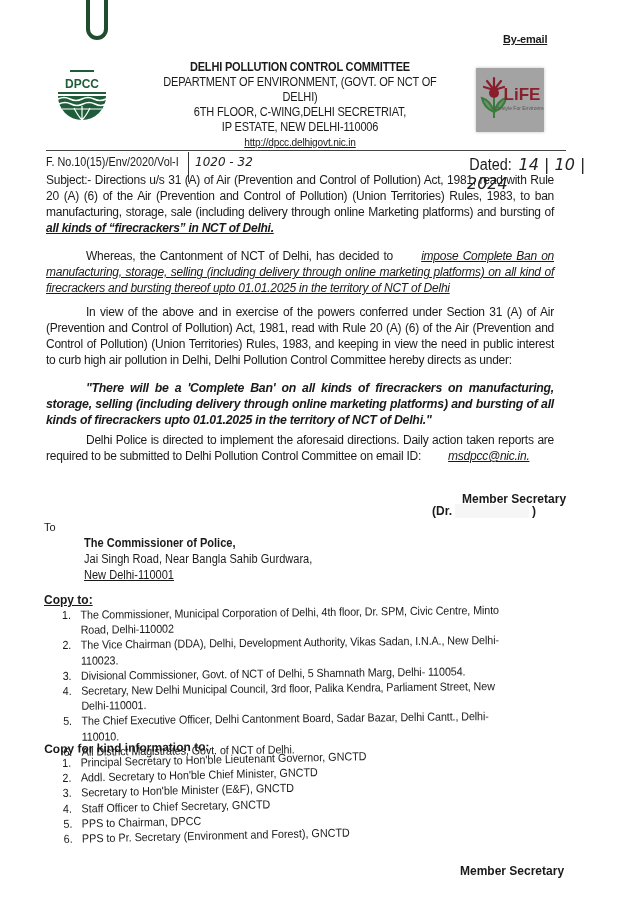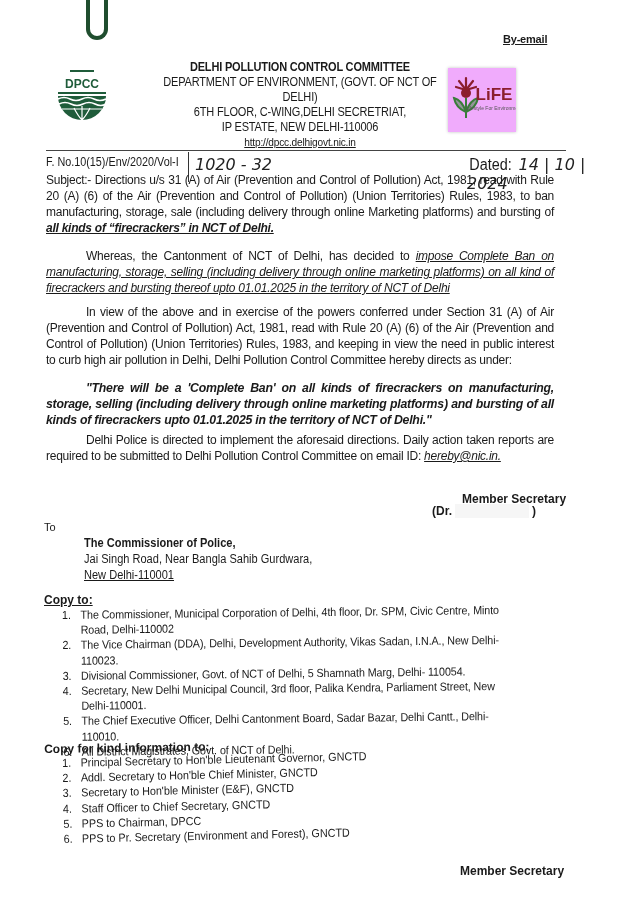--- a/index.html
+++ b/index.html
@@ -7,34 +7,34 @@
            font-family: "Liberation Sans", "DejaVu Sans", sans-serif; color: #1a1a1a; }
     .abs { position: absolute; }
     .clip { left: 86px; top: -4px; width: 22px; height: 44px; border: 4px solid #1f4d2e;
             border-top: none; border-radius: 0 0 14px 14px; box-sizing: border-box; }
     .byemail { left: 503px; top: 33px; font-weight: bold; font-size: 11px; text-decoration: underline; letter-spacing: -0.2px; }
     .hdr { left: 140px; top: 60px; width: 320px; text-align: center; font-size: 12.5px; line-height: 15px;
            transform: scaleX(0.88); transform-origin: center top; letter-spacing: -0.2px; }
     .hdr .h1 { font-weight: bold; font-size: 12.5px; }
     .hdr a { color: #1a1a1a; text-decoration: underline; font-size: 11.5px; }
     .dpcc { left: 54px; top: 68px; width: 56px; height: 62px; text-align: center; }
-    .life { left: 448px; top: 68px; width: 68px; height: 64px; box-shadow: 0 0 3px rgba(0,0,0,0.25); background:#f0abfc; }
+    .life { left: 476px; top: 68px; width: 68px; height: 64px; box-shadow: 0 0 3px rgba(0,0,0,0.25); background:#a3a3a3; }
     .rule { left: 46px; top: 150px; width: 520px; height: 1px; background: #444; }
     .fno { left: 46px; top: 155px; font-size: 12px; transform: scaleX(0.9); transform-origin: left top; }
     .fno-sep { left: 188px; top: 152px; width: 1px; height: 30px; background: #333; }
     .hand { font-family: "DejaVu Sans", sans-serif; font-style: italic; color: #222; }
-    .fnum { left: 195px; top: 155px; font-size: 16px; }
+    .fnum { left: 195px; top: 155px; font-size: 12px; }
     .dated { left: 467px; top: 155px; font-size: 16px; }
     .dated .lbl { transform: scaleX(0.9); display: inline-block; }
     .para { left: 46px; width: 508px; font-size: 12px; line-height: 16px; text-align: justify;
             letter-spacing: -0.25px; }
     .subject { top: 162px; }
     .u { text-decoration: underline; }
     .bi { font-weight: bold; font-style: italic; }
-    .i { font-style: italic; }
+    .i { font-style: italic; margin-left: 24px; }
     .p1 { top: 225px; }
     .p2 { top: 298px; }
     .quote { top: 374px; font-weight: bold; font-style: italic; font-size: 12.3px; }
     .p3 { top: 425px; }
     .ti { text-indent: 40px; }
     .sig1 { left: 432px; top: 504px; font-size: 12px; font-weight: bold; }
     .sig1b { left: 462px; top: 492px; font-size: 12px; font-weight: bold; }
     .to { left: 44px; top: 521px; font-size: 11px; }
     .addr { left: 84px; top: 535px; font-size: 12px; line-height: 16px; transform: scaleX(0.92); transform-origin: left top; }
     .addr .b { font-weight: bold; }
@@ -114,21 +114,21 @@
   <span>Whereas, the Cantonment of NCT of Delhi, has decided to </span><span class="u i">impose Complete Ban on manufacturing, storage, selling (including delivery through online marketing platforms) on all kind of firecrackers and bursting thereof upto 01.01.2025 in the territory of NCT of Delhi</span>
 </div>
 
 <div class="abs para ti p2" style="top:304px;">
   <span>In view of the above and in exercise of the powers conferred under Section 31 (A) of Air (Prevention and Control of Pollution) Act, 1981, read with Rule 20 (A) (6) of the Air (Prevention and Control of Pollution) (Union Territories) Rules, 1983, and keeping in view the need in public interest to curb high air pollution in Delhi, Delhi Pollution Control Committee hereby directs as under:</span>
 </div>
 
 <div class="abs para ti quote" style="top:380px;">"There will be a 'Complete Ban' on all kinds of firecrackers on manufacturing, storage, selling (including delivery through online marketing platforms) and bursting of all kinds of firecrackers upto 01.01.2025 in the territory of NCT of Delhi."</div>
 
 <div class="abs para ti p3" style="top:432px;">
-  <span>Delhi Police is directed to implement the aforesaid directions. Daily action taken reports are required  to be submitted to Delhi Pollution Control Committee on email ID: </span><span class="u i">hereby@nic.in.</span>
+  <span>Delhi Police is directed to implement the aforesaid directions. Daily action taken reports are required  to be submitted to Delhi Pollution Control Committee on email ID: </span><span class="u i">msdpcc@nic.in.</span>
 </div>
 
 <div class="abs sig1">
   <span>(Dr.</span>
   <span class="redact">&nbsp;&nbsp;&nbsp;&nbsp;&nbsp;&nbsp;&nbsp;&nbsp;&nbsp;&nbsp;&nbsp;&nbsp;&nbsp;&nbsp;&nbsp;&nbsp;&nbsp;&nbsp;&nbsp;&nbsp;&nbsp;&nbsp;</span>
   <span>)</span>
 </div>
 <div class="abs sig1b">Member Secretary</div>
 
 <div class="abs to">To</div>

